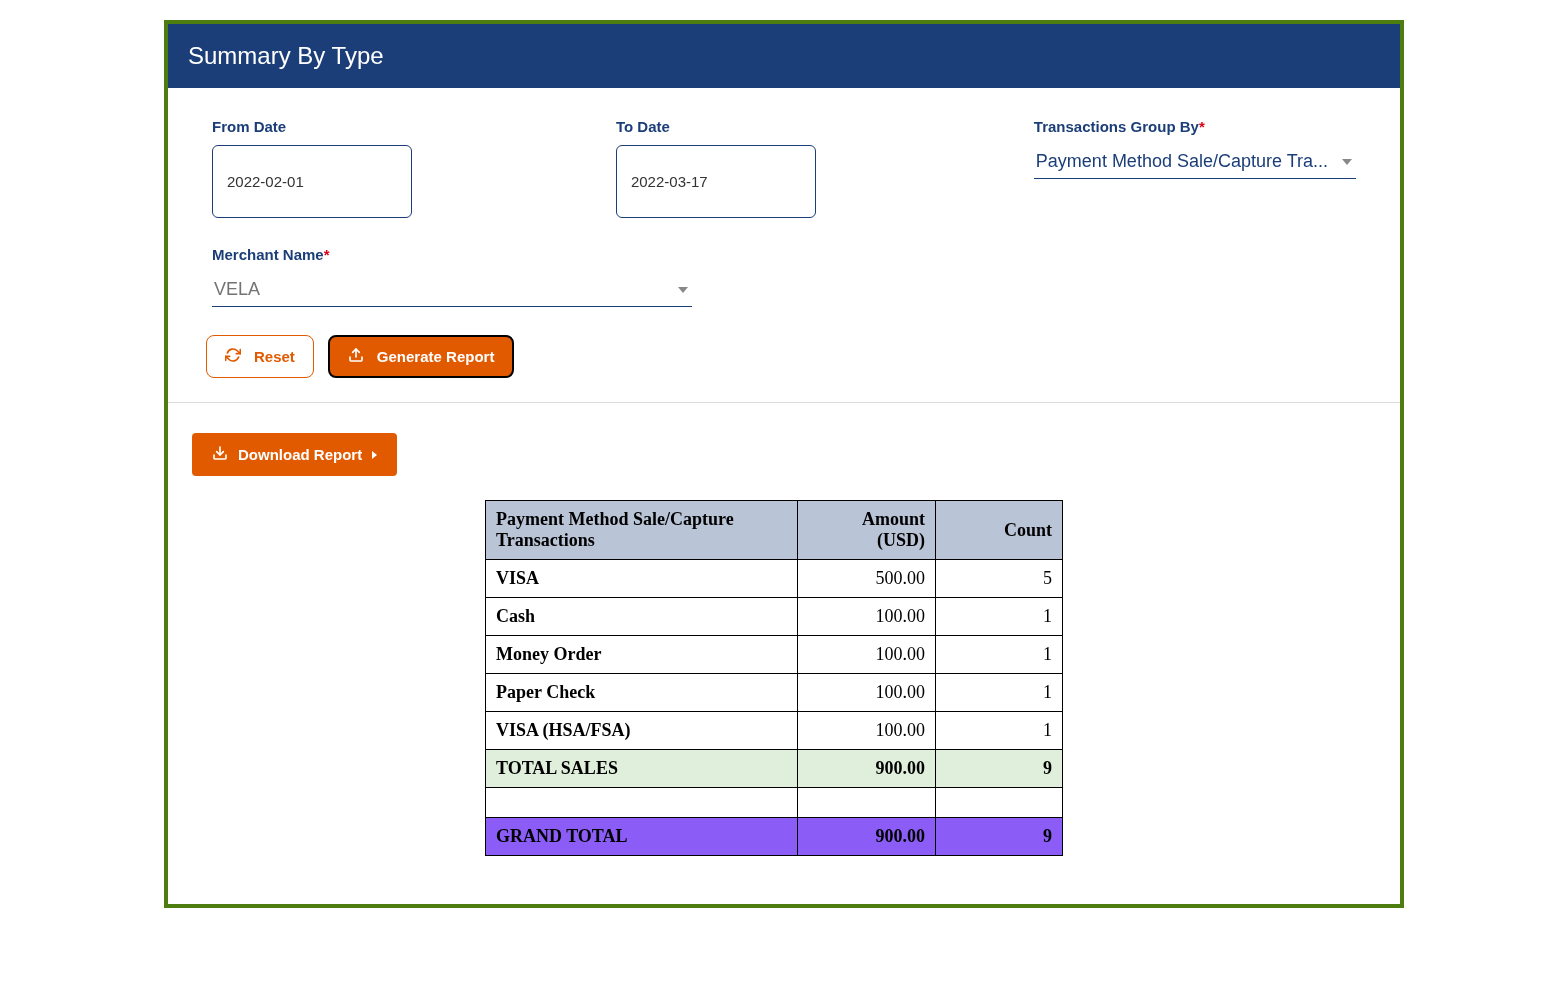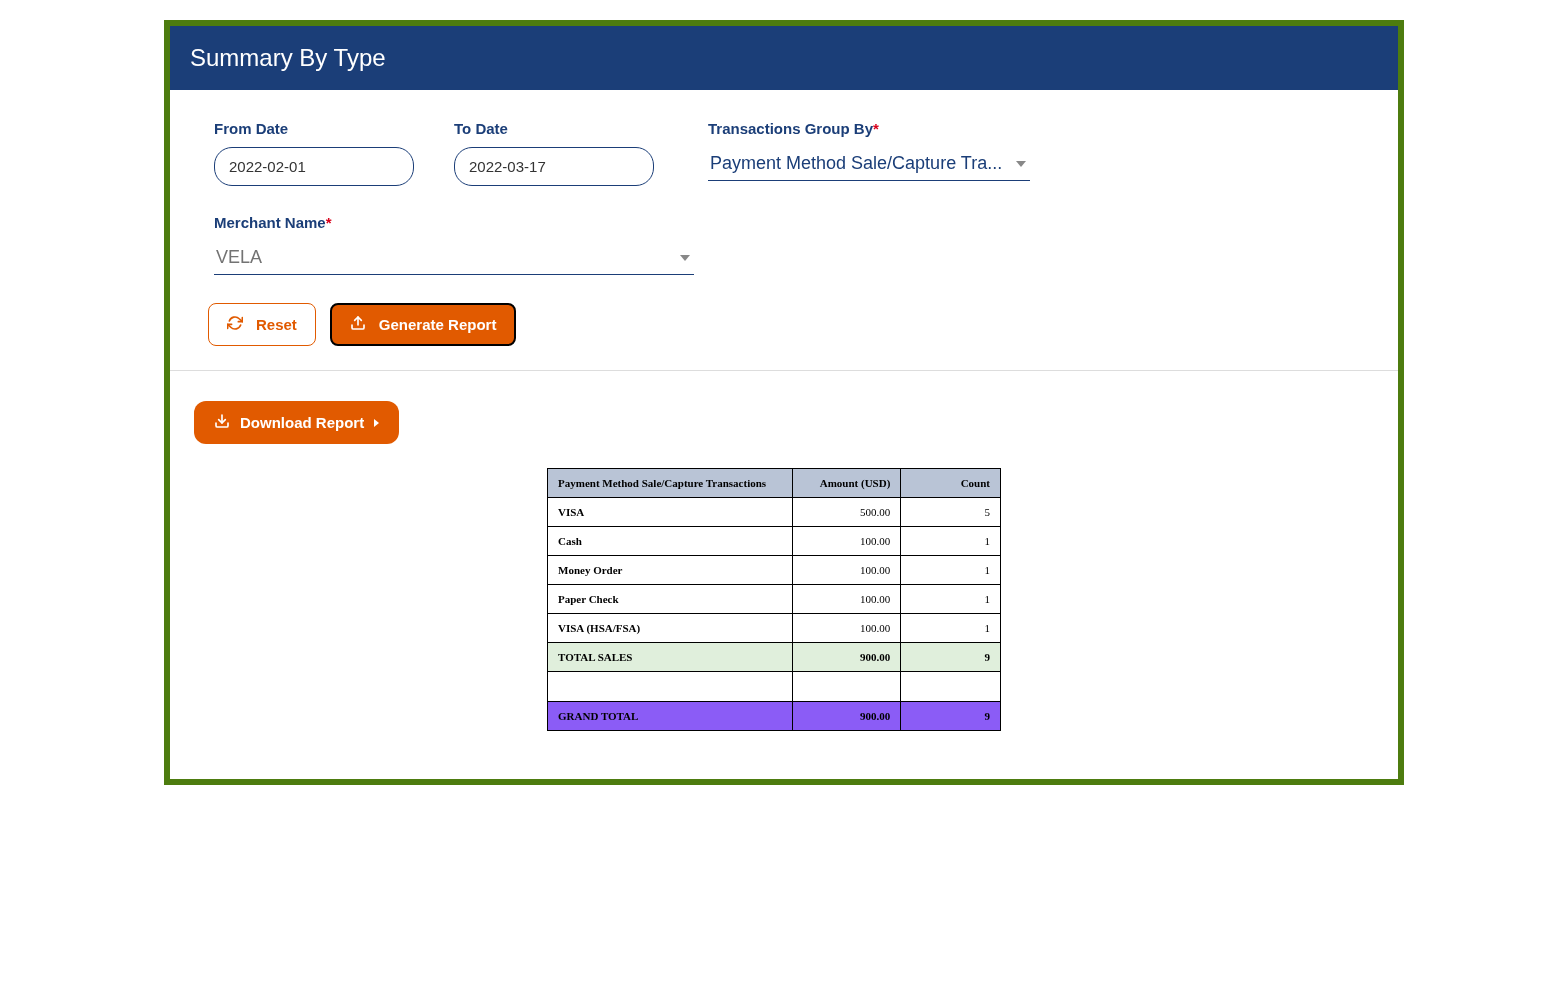--- a/index.html
+++ b/index.html
@@ -1,37 +1,37 @@
 <!DOCTYPE html>
 <html><head>
   <meta charset="utf-8">
   <style>
     * { box-sizing: border-box; margin: 0; padding: 0; }
     body { font-family: "Segoe UI", Tahoma, sans-serif; background: #fff; padding: 20px 0; }
-    .panel { width: 1240px; margin: 0 auto; border: 6px solid #4d7c0f; background: #fff; }
+    .panel { width: 1240px; margin: 0 auto; border: 4px solid #4d7c0f; background: #fff; }
     .panel-header { background: #1b3e78; color: #fff; padding: 18px 20px; font-size: 24px; font-weight: 500; }
     .form-section { padding: 30px 44px 24px 44px; border-bottom: 1px solid #ddd; }
-    .form-row { display: flex; gap: 14px; margin-bottom: 28px; flex-wrap: wrap; }
+    .form-row { display: flex; gap: 14px; margin-bottom: 28px; flex-wrap: wrap; justify-content: space-between; }
     .form-group { display: flex; flex-direction: column; }
     .form-label { color: #1b3e78; font-weight: 600; font-size: 15px; margin-bottom: 10px; }
     .required { color: #d9001b; font-weight: bold; }
-    .text-input { border: 1.5px solid #1b3e78; border-radius: 18px; padding: 10px 14px; font-size: 15px; color: #333; width: 200px; outline: none; }
+    .text-input { border: 1.5px solid #1b3e78; border-radius: 6px; padding: 27px 14px; font-size: 15px; color: #333; width: 200px; outline: none; }
     .select-wrap { position: relative; border-bottom: 1.5px solid #1b3e78; padding: 6px 28px 6px 2px; min-width: 280px; cursor: pointer; }
     .select-value { color: #1b3e78; font-size: 18px; font-weight: 500; white-space: nowrap; overflow: hidden; text-overflow: ellipsis; display: block; }
     .select-caret { position: absolute; right: 4px; top: 50%; transform: translateY(-50%); width: 0; height: 0; border-left: 5px solid transparent; border-right: 5px solid transparent; border-top: 6px solid #888; }
     .wide-select { width: 480px; }
     .wide-select .select-value { color: #737373; }
     .button-row { display: flex; gap: 14px; margin-top: 22px; margin-left: -6px; }
     .btn { display: inline-flex; align-items: center; gap: 13px; padding: 10px 18px; border-radius: 8px; font-size: 15px; font-weight: 600; cursor: pointer; border: none; }
     .btn-outline { background: #fff; color: #e15a00; border: 1.5px solid #e15a00; }
     .btn-primary { background: #e15a00; color: #fff; border: 2px solid #000; }
-    .btn-download { background: #e15a00; color: #fff; border: none; padding: 12px 20px; border-radius: 12px; font-size: 15px; font-weight: 600; display: inline-flex; align-items: center; gap: 10px; cursor: pointer; }
+    .btn-download { background: #e15a00; color: #fff; border: none; padding: 12px 20px; border-radius: 4px; font-size: 15px; font-weight: 600; display: inline-flex; align-items: center; gap: 10px; cursor: pointer; }
     .report-section { padding: 30px 44px 48px 24px; }
     .table-wrap { display: flex; justify-content: center; margin-top: 24px; }
-    table.report { border-collapse: collapse; width: 454px; font-family: "Times New Roman", Georgia, serif; font-size: 11px; }
+    table.report { border-collapse: collapse; width: 578px; font-family: "Times New Roman", Georgia, serif; font-size: 18px; }
     table.report th, table.report td { border: 1.5px solid #000; padding: 8px 10px; }
     table.report th { background: #b9c4d6; text-align: left; font-weight: bold; }
     table.report th.num, table.report td.num { text-align: right; padding-left: 16px; }
     table.report td.label { font-weight: bold; }
     tr.total-sales td { background: #e0efdc; font-weight: bold; }
     tr.blank td { height: 30px; }
     tr.grand-total td { background: #8b5cf6; font-weight: bold; }
     .icon { display: inline-block; }
   </style>
 </head>

